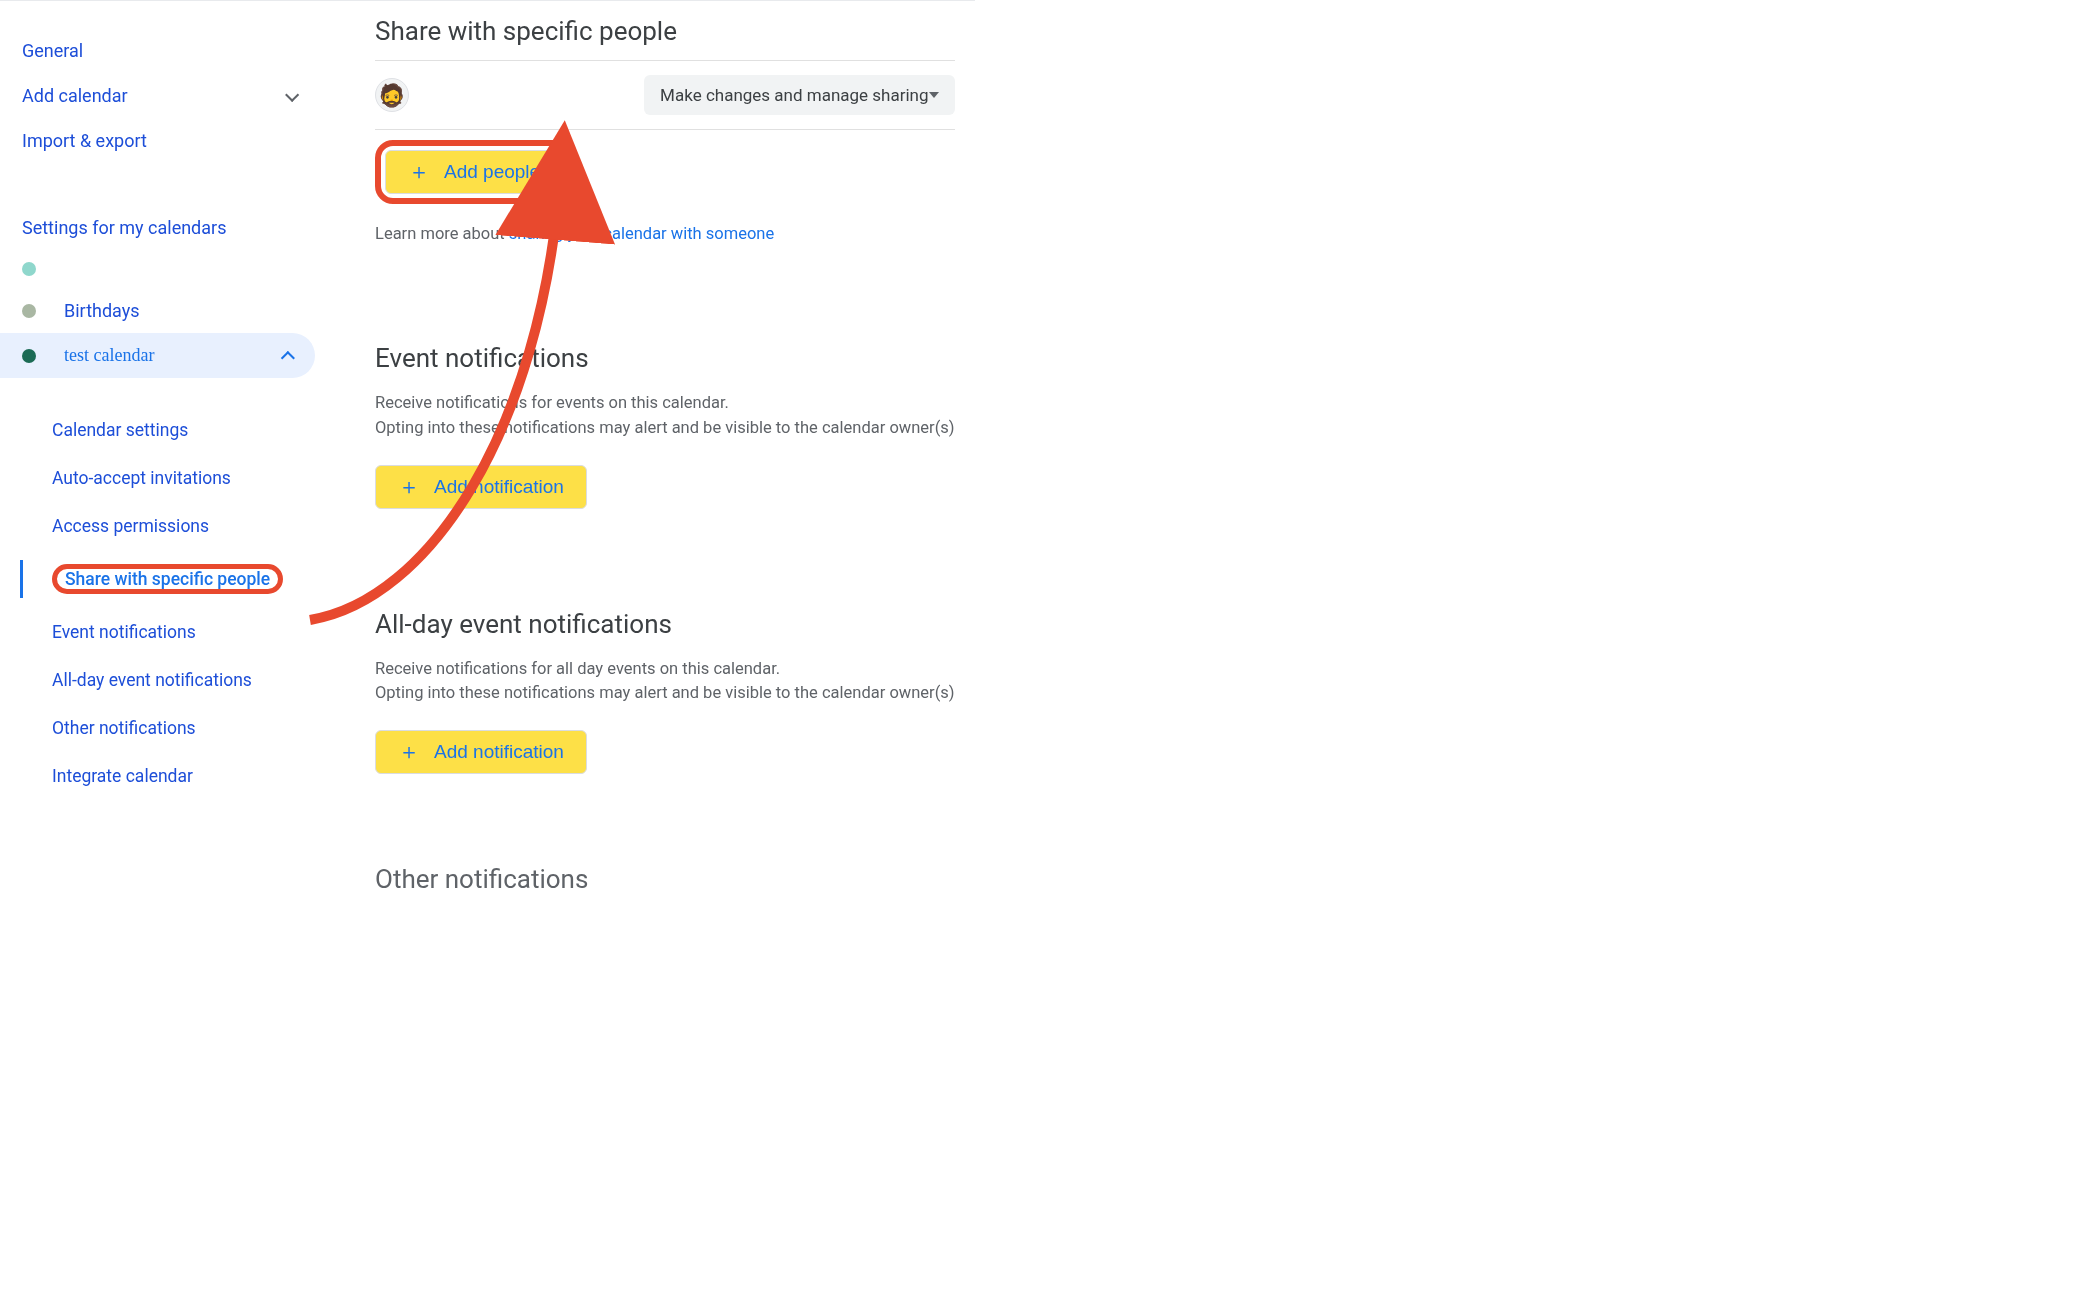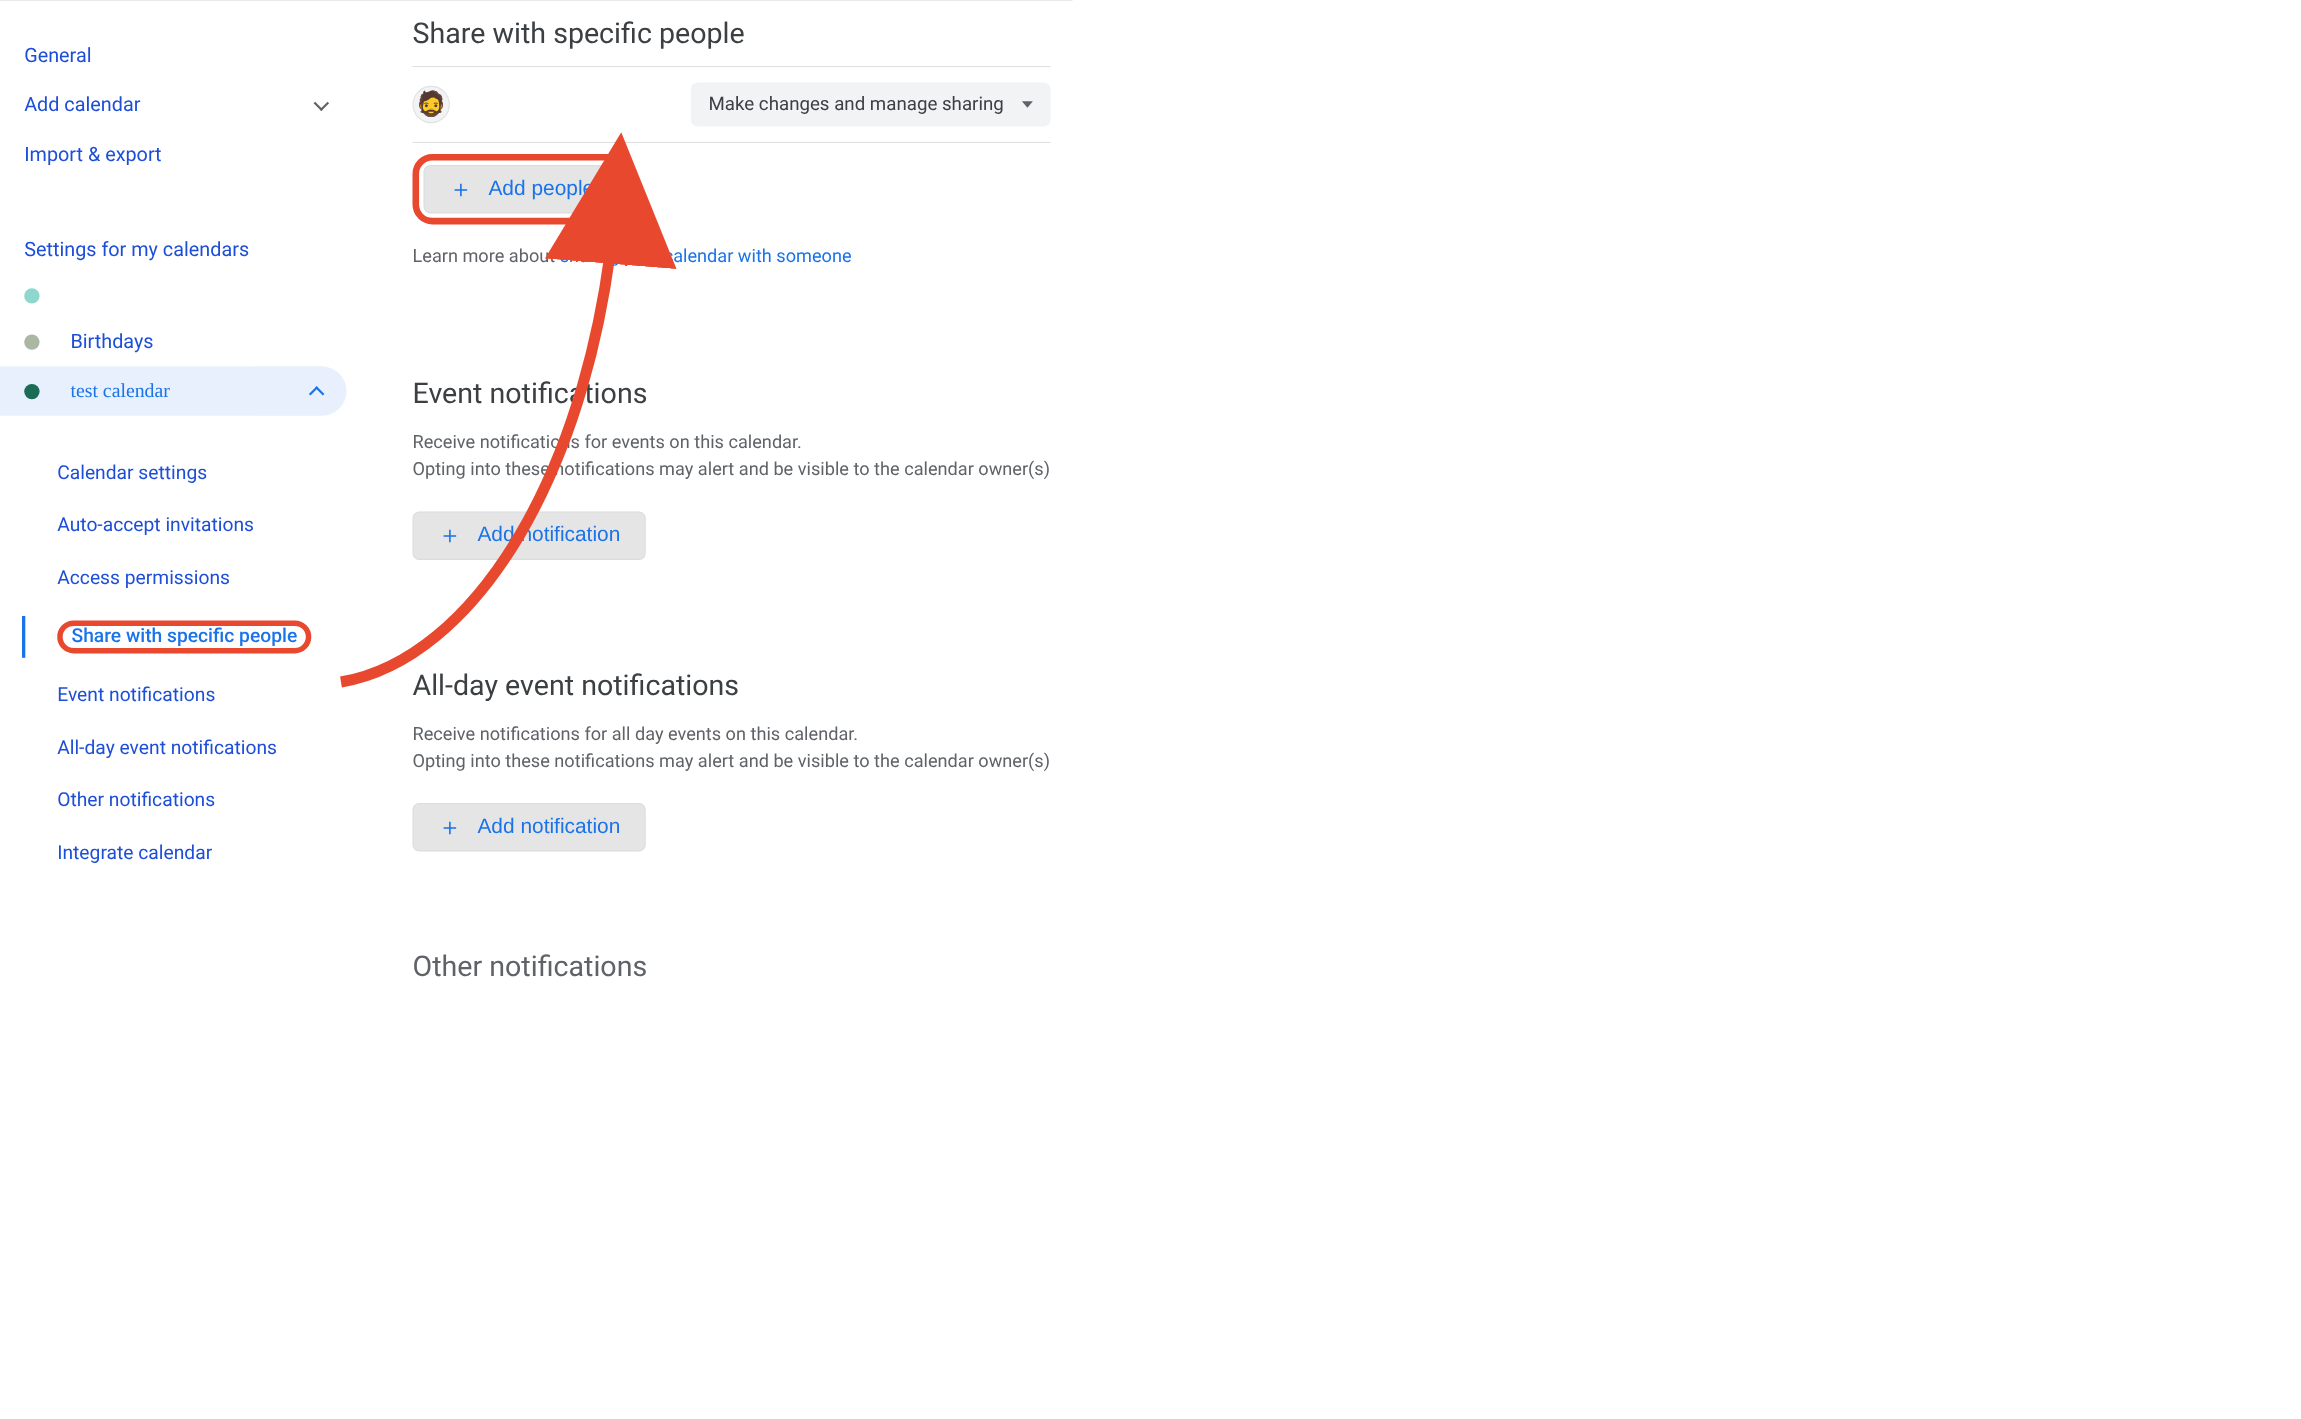--- a/index.html
+++ b/index.html
@@ -105,37 +105,37 @@
       background: #f1f3f4;
       display: flex; align-items: center; justify-content: center;
       font-size: 22px;
       border: 1px solid #dfe1e5;
     }
     .perm-select {
       margin-left: auto;
       background: #f1f3f4;
       border-radius: 6px;
       padding: 10px 16px;
-      display: flex; align-items: center; gap: 16px;
+      display: flex; align-items: center; gap: 0;
       color: #3c4043;
       font-size: 17px;
       cursor: pointer;
     }
 
     .pill-btn {
       display: inline-flex;
       align-items: center;
       gap: 14px;
       border: 1px solid #dadce0;
       border-radius: 6px;
       padding: 10px 22px;
       color: #1a73e8;
       font-size: 19px;
       font-weight: 500;
-      background: #e5e5e5;
+      background: #fde047;
       cursor: pointer;
     }
 
     .learn-line {
       margin-top: 20px;
       font-size: 16.5px;
       color: #5f6368;
     }
     .learn-line a { color: #1a73e8; text-decoration: none; }
 

